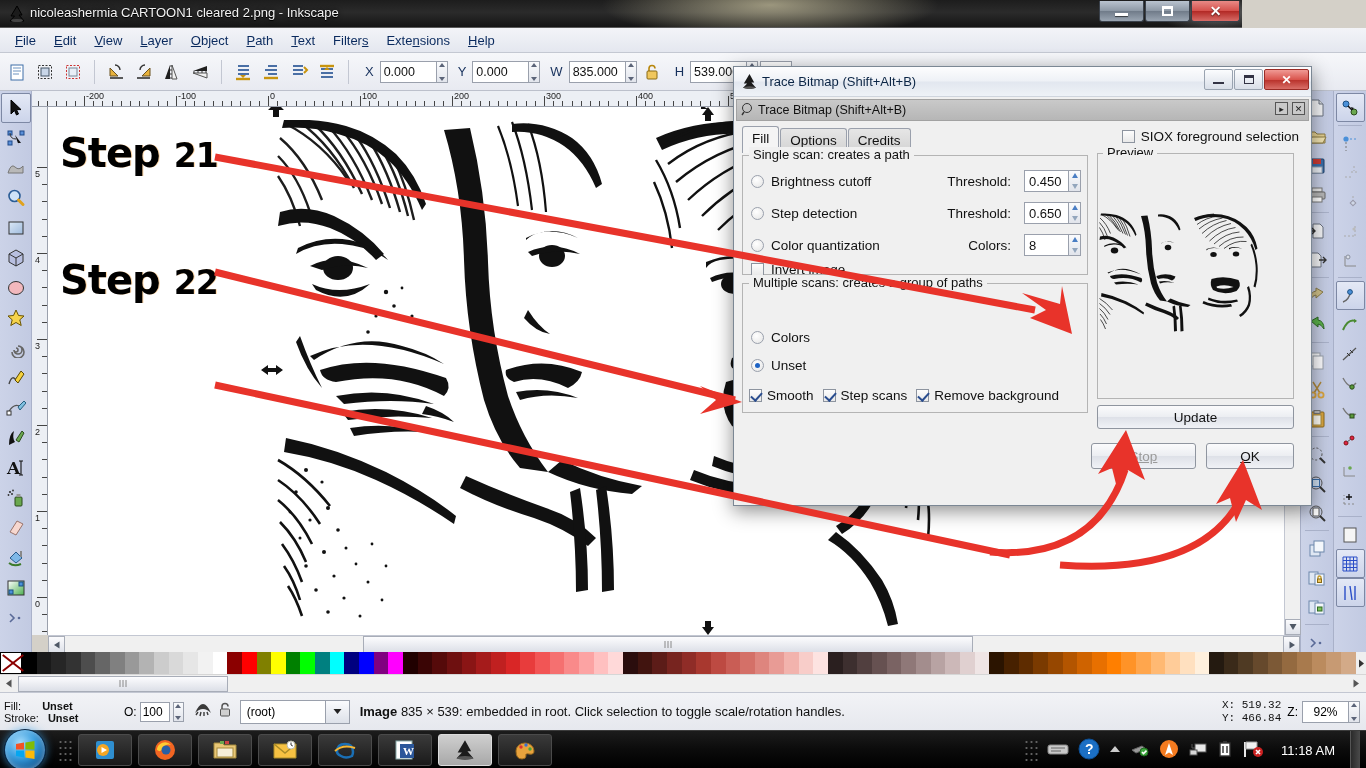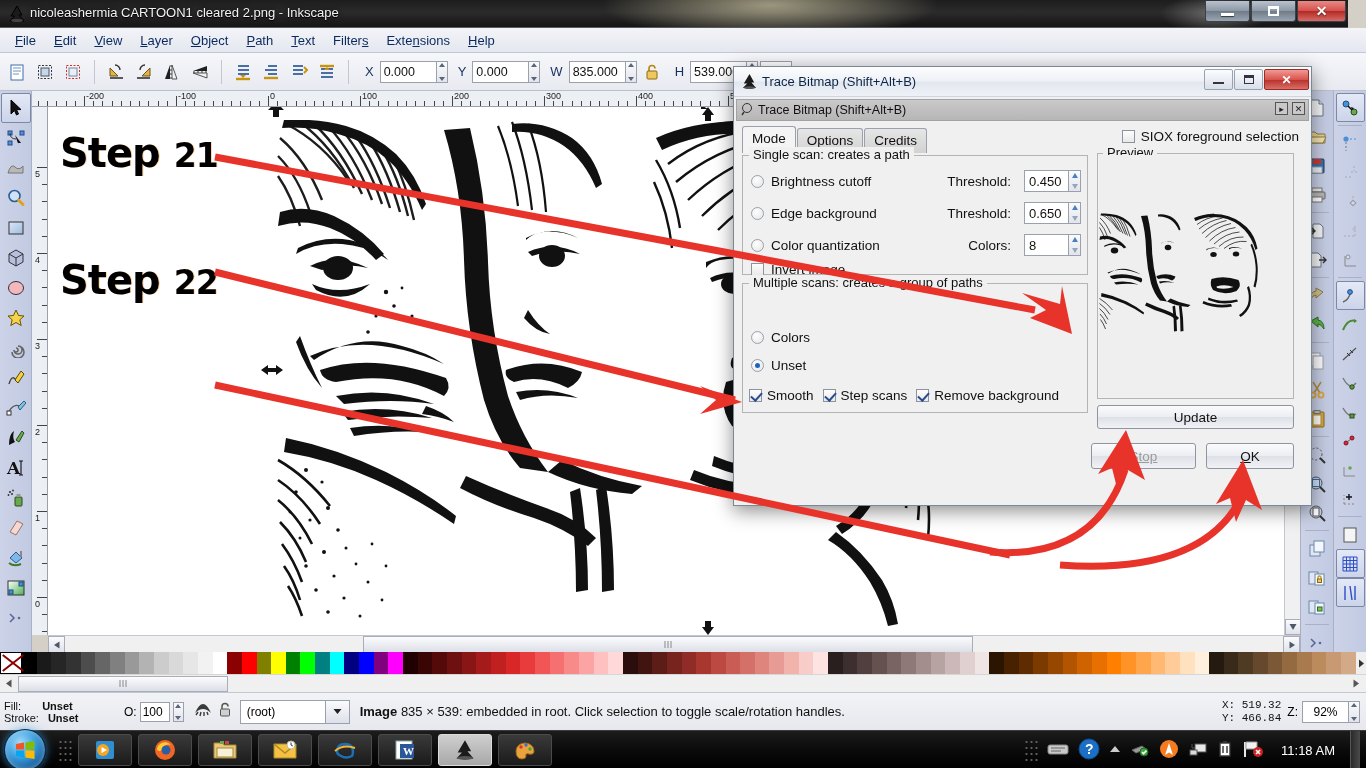--- a/index.html
+++ b/index.html
@@ -7,21 +7,21 @@
   body {
     font-family: "Liberation Sans", sans-serif;
     font-size: 12px;
     background:#d4d0c8;
     -webkit-font-smoothing: antialiased;
   }
   #app { position:relative; width:1366px; height:768px; }
 
   
   .titlebar{
-    position:absolute; left:0; top:0; width:1348px; height:28px;
+    position:absolute; left:0; top:0; width:1242px; height:28px;
     background:linear-gradient(to bottom,#1d1d1d 0%,#2b2b2b 45%,#151515 100%);
     border-bottom:1px solid #5a5a5a;
     overflow:hidden;
   }
   .tb-glow{
     position:absolute; left:600px; top:-30px; width:340px; height:70px;
     background:radial-gradient(ellipse at center, rgba(255,245,200,.55), rgba(255,240,180,0) 70%);
     pointer-events:none;
   }
   .tb-glow2{
@@ -1432,21 +1432,21 @@
       <span>Trace Bitmap (Shift+Alt+B)</span>
       <div class="hdr-btns">
         <div class="hbox">▸</div>
         <div class="hbox">✕</div>
       </div>
     </div>
 
     <div class="trace-body">
 
       <div class="tabs">
-        <div class="tab active">Mode</div>
+        <div class="tab active">Fill</div>
         <div class="tab">Options</div>
         <div class="tab">Credits</div>
       </div>
 
       <div class="siox">
         <span class="cb"></span>
         <span>SIOX foreground selection</span>
       </div>
 
       <div class="gframe" style="left:6px; top:32px; width:346px; height:120px;">
@@ -1460,21 +1460,21 @@
             <input readonly="" value="0.450" style="">
             <span class="arrows">
                 <i class="ar2 up"></i>
                 <i class="ar2 dn"></i>
               </span>
           </span>
         </div>
 
         <div class="row" style="position:absolute;left:8px;top:46px;width:330px;">
           <span class="radio"></span>
-          <span>Edge background</span>
+          <span>Step detection</span>
           <span style="margin-left:auto;margin-right:6px;">Threshold:</span>
           <span class="numfield">
             <input readonly="" value="0.650" style="">
             <span class="arrows">
                 <i class="ar2 up"></i>
                 <i class="ar2 dn"></i>
               </span>
           </span>
         </div>
 

